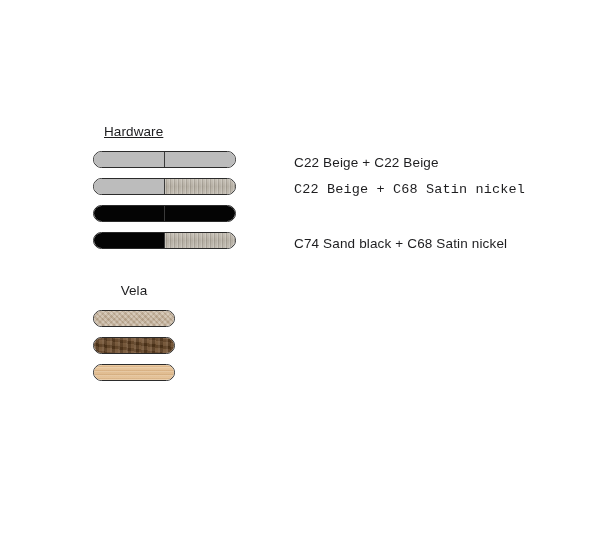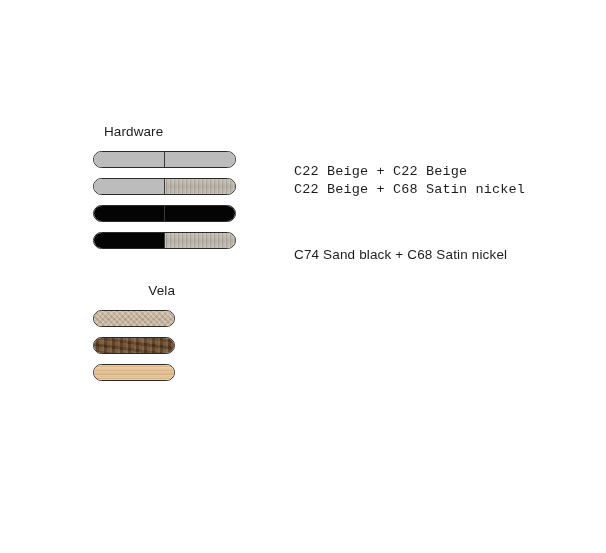--- a/index.html
+++ b/index.html
@@ -32,22 +32,22 @@
   .group-vela { top: 283px; }
 
   .group-title {
     font-size: 13.5px;
     line-height: 16px;
     color: #1d1d1f;
     letter-spacing: 0.1px;
     white-space: nowrap;
     margin-bottom: 11px;
   }
-  .group-hardware .group-title { text-align: left; padding-left: 11px; }
-  .group-vela .group-title { text-align: right; width: 82px; }
+  .group-hardware .group-title { text-align: left; padding-left: 11px; text-decoration: underline; }
+  .group-vela .group-title { text-align: center; width: 82px; }
 
   .rows { position: relative; }
 
   .row {
     position: relative;
     height: 27px;
   }
 
   
   .swatch {
@@ -191,23 +191,23 @@
       <div class="row">
         <div class="swatch swatch-wide">
           <div class="half m-black"></div>
           <div class="half m-nickel"></div>
         </div>
       </div>
 
     </div>
   </div>
 
-  <div class="label" style="top:163px;font-family:Liberation Mono, monospace;">C22 Beige + C22 Beige</div>
+  <div class="label" style="top:154px;">C22 Beige + C22 Beige</div>
   <div class="label" style="top:181px;font-family:Liberation Mono, monospace;">C22 Beige + C68 Satin nickel</div>
-  <div class="label" style="top:246px;text-align:right;">C74 Sand black + C68 Satin nickel</div>
+  <div class="label" style="top:235px;text-align:right;">C74 Sand black + C68 Satin nickel</div>
 
   <div class="group group-vela">
     <div class="group-title">Vela</div>
 
     <div class="rows">
 
       <div class="row">
         <div class="swatch swatch-narrow">
           <div class="half m-leather"></div>
         </div>

